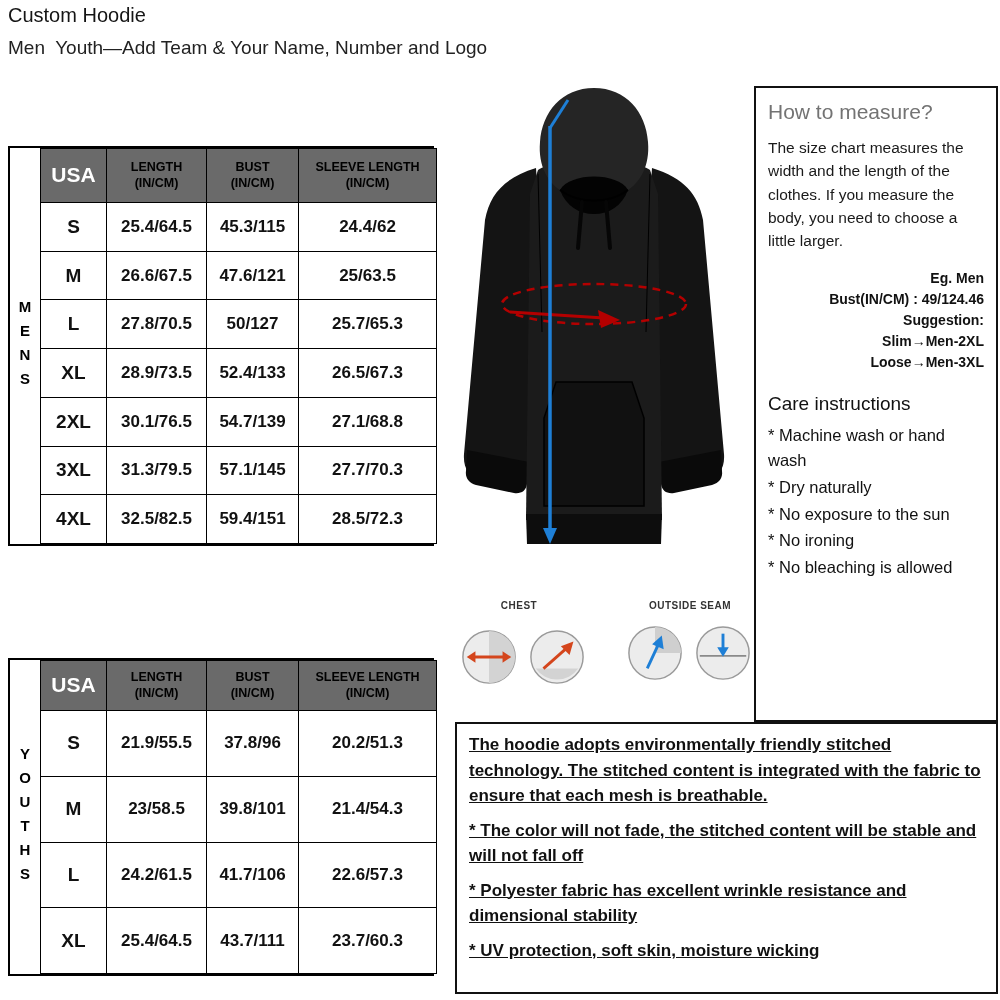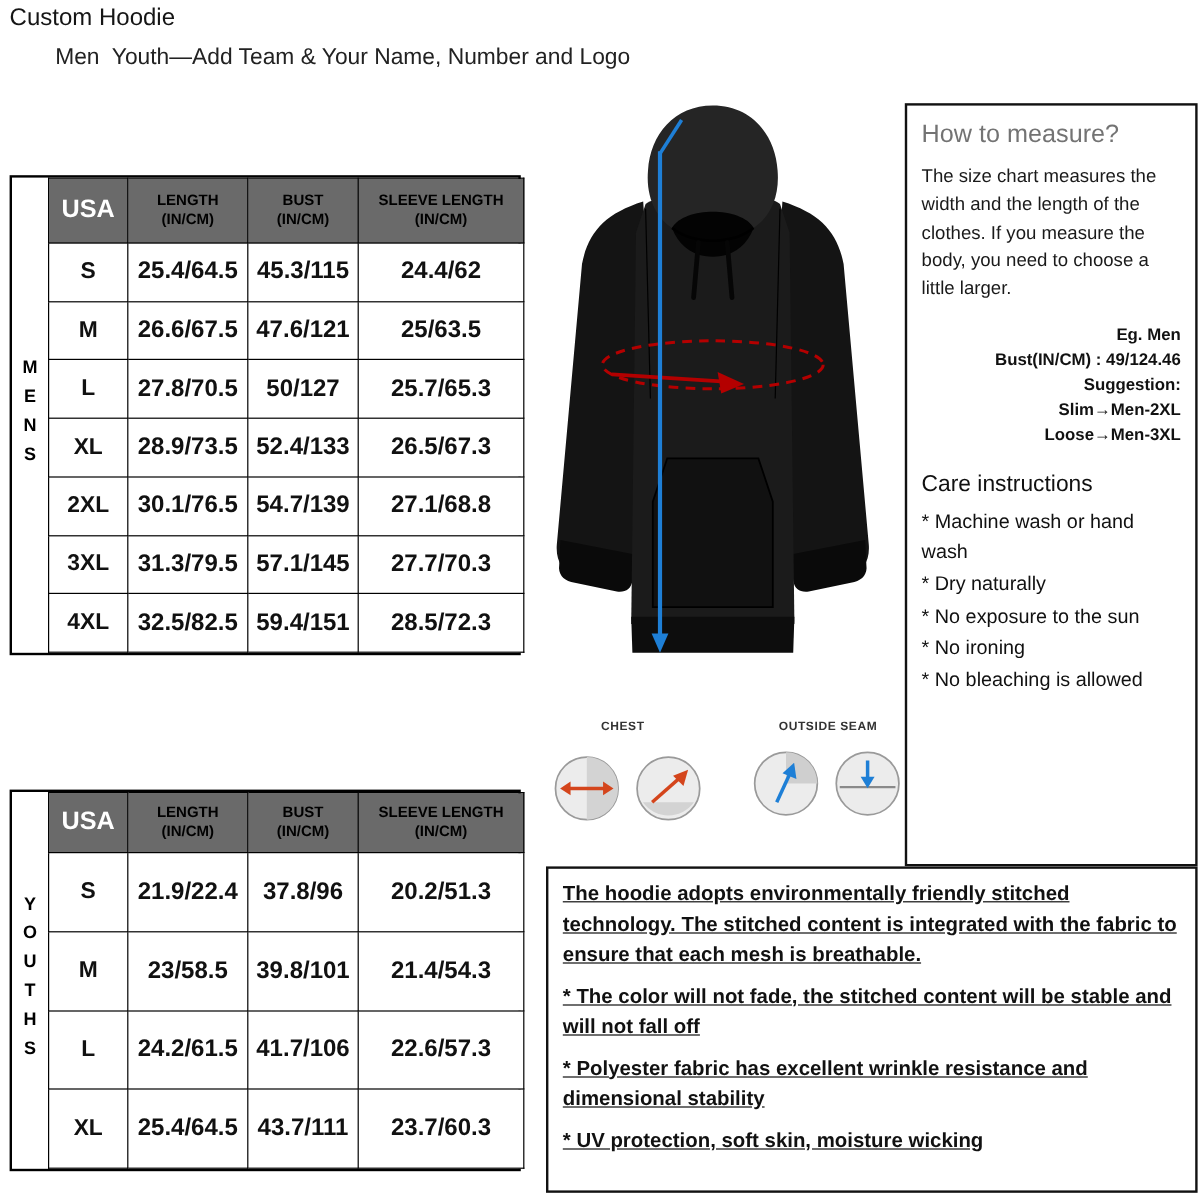--- a/index.html
+++ b/index.html
@@ -3,36 +3,36 @@
 <meta charset="utf-8">
 <style>
   * { margin:0; padding:0; box-sizing:border-box; }
   html,body { background:#fff; }
   body { font-family:"Liberation Sans", sans-serif; color:#111; }
   .page { position:relative; width:1000px; height:1000px; background:#fff; overflow:hidden; }
 
   
   .page-header { position:absolute; left:8px; top:4px; width:700px; }
   .page-title { font-size:20px; font-weight:normal; color:#151515; margin-bottom:10px; }
-  .page-subtitle { font-size:19px; font-weight:normal; color:#222;margin-left:38px; }
+  .page-subtitle { font-size:19px; font-weight:normal; color:#222; }
 
   
   .size-block { position:absolute; display:flex; border:2px solid #000; background:#fff; }
   .mens-block { left:8px; top:146px; width:426px; height:400px; }
   .youths-block { left:8px; top:658px; width:426px; height:318px; }
   .side-label { width:30px; display:flex; align-items:center; justify-content:center;
     writing-mode:vertical-lr; text-orientation:upright; font-weight:bold; font-size:15px;
     letter-spacing:7px; color:#000; }
   .size-table { border-collapse:collapse; table-layout:fixed; width:396px; height:100%; }
   .size-table th, .size-table td { border:1.5px solid #000; text-align:center; vertical-align:middle; padding:2px; }
   .size-table thead th { background:#6a6a6a; color:#000; font-size:12.5px; font-weight:bold; line-height:1.25; }
   .size-table thead th.usa { color:#fff; font-size:21px; font-weight:bold; }
   .size-table thead tr { height:54px; }
   .youths-block .size-table thead tr { height:50px; }
-  .size-table td { font-size:20px; font-weight:bold; background:#fff; }
+  .size-table td { font-size:17px; font-weight:bold; background:#fff; }
   .size-table td.size { font-size:19px; }
   .col-usa { width:66px; } .col-length { width:100px; } .col-bust { width:92px; } .col-sleeve { width:138px; }
   .unit { display:block; }
 
   
   .hoodie-figure { position:absolute; left:438px; top:82px; width:312px; height:505px; }
 
   
   .diagram-label { position:absolute; font-size:10px; font-weight:bold; color:#333; letter-spacing:.5px; text-align:center; }
   .chest-label { left:455px; top:600px; width:128px; }
@@ -143,21 +143,21 @@
         <tr>
           <th class="usa">USA</th>
           <th><span>LENGTH</span><span class="unit">(IN/CM)</span></th>
           <th><span>BUST</span><span class="unit">(IN/CM)</span></th>
           <th><span>SLEEVE LENGTH</span><span class="unit">(IN/CM)</span></th>
         </tr>
       </thead>
       <tbody>
         <tr>
             <td class="size">S</td>
-            <td>21.9/22.4</td>
+            <td>21.9/55.5</td>
             <td>37.8/96</td>
             <td>20.2/51.3</td>
           </tr>
         <tr>
             <td class="size">M</td>
             <td>23/58.5</td>
             <td>39.8/101</td>
             <td>21.4/54.3</td>
           </tr>
         <tr>

